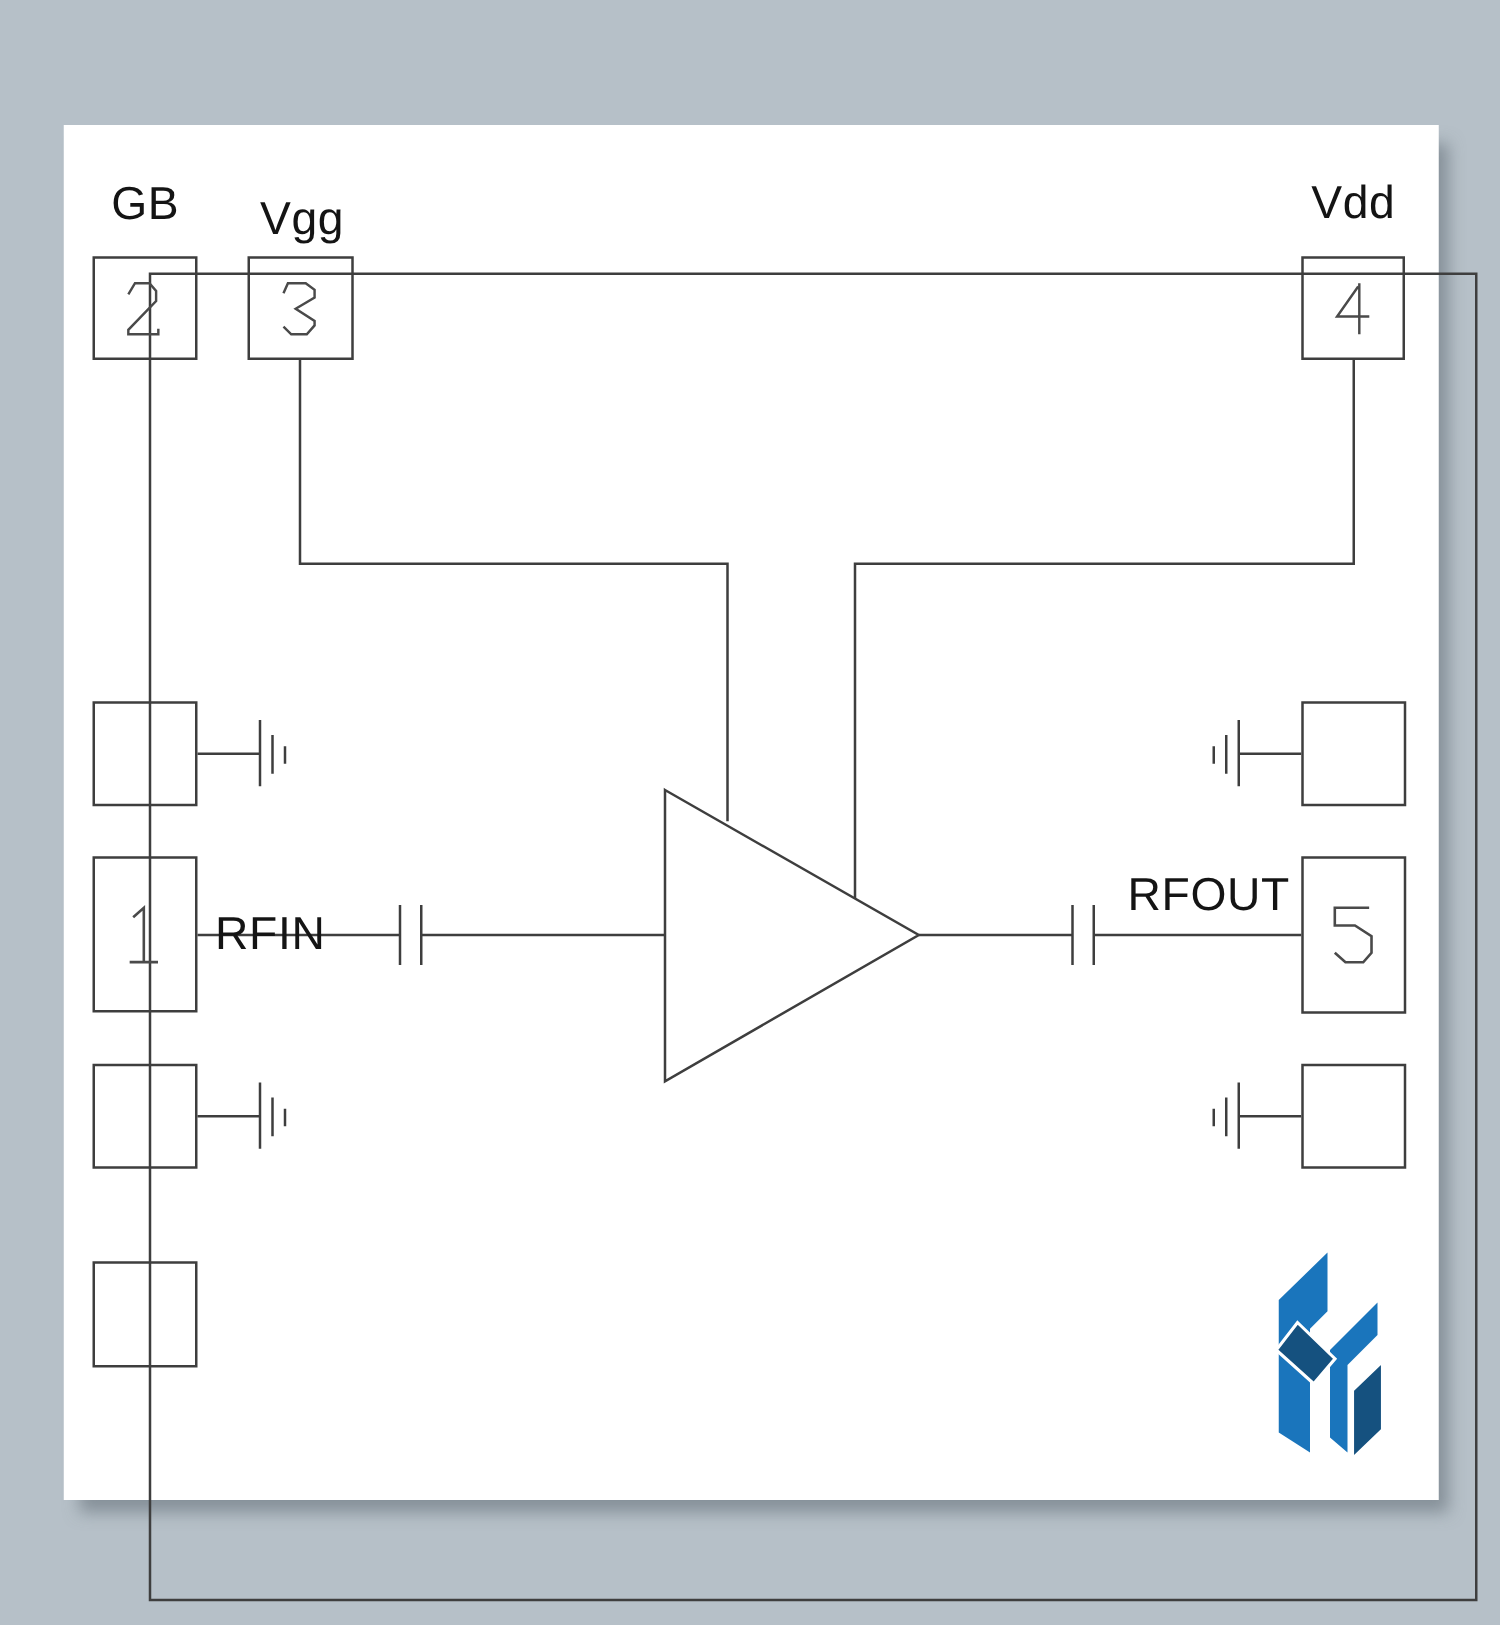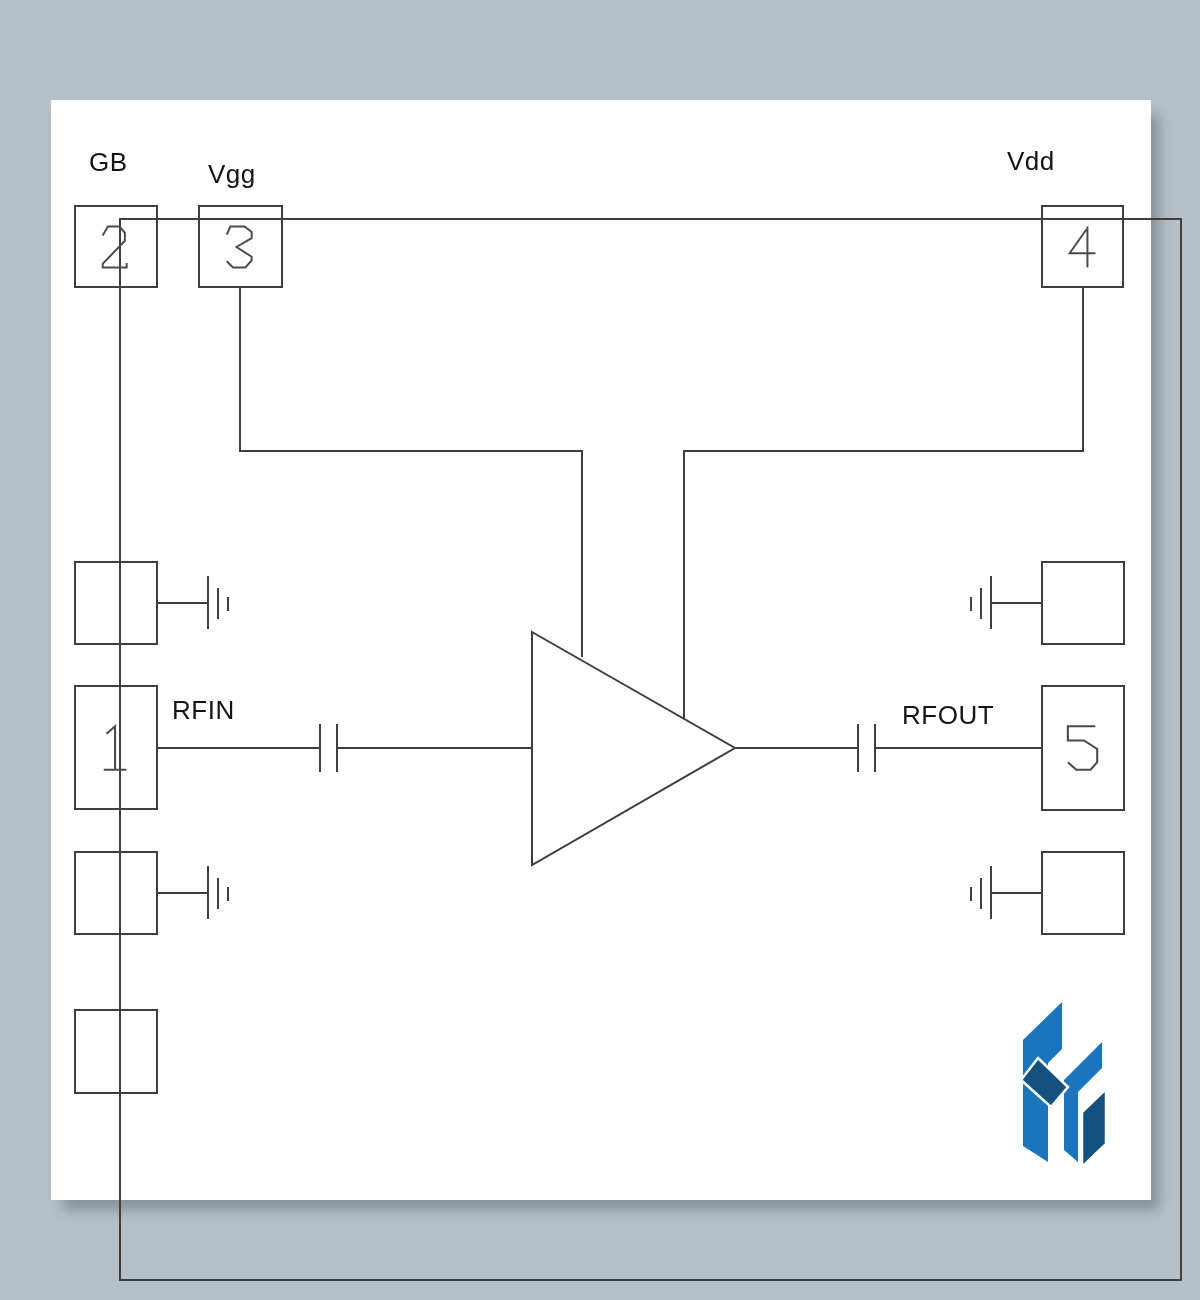--- a/index.html
+++ b/index.html
@@ -58,21 +58,21 @@
   }
   .digit path{
     stroke:var(--digit);
     stroke-width:2.2;
     fill:none;
     stroke-linecap:butt;
     stroke-linejoin:miter;
   }
   .lbl{
     position:absolute;
-    font-size:26px;
+    font-size:37px;
     line-height:33px;
     color:var(--label-color);
     letter-spacing:0.5px;
     white-space:nowrap;
   }
   .logo-light{fill:var(--logo-light);}
   .logo-dark{fill:var(--logo-dark);stroke:#ffffff;stroke-width:2.5;}
 </style>
 </head>
 <body>
@@ -168,15 +168,15 @@
 </div>
 
 <div class="pinbox" style="left:74px;top:561px;width:84px;height:84px;"></div>
 <div class="pinbox" style="left:74px;top:851px;width:84px;height:84px;"></div>
 <div class="pinbox" style="left:74px;top:1009px;width:84px;height:85px;"></div>
 <div class="pinbox" style="left:1041px;top:561px;width:84px;height:84px;"></div>
 <div class="pinbox" style="left:1041px;top:851px;width:84px;height:84px;"></div>
 
 <div class="lbl" style="left:89px;top:146px;">GB</div>
 <div class="lbl" style="left:208px;top:158px;">Vgg</div>
-<div class="lbl" style="left:1007px;top:145px;">Vdd</div>
-<div class="lbl" style="left:172px;top:694px;">RFIN</div>
+<div class="lbl" style="left:1049px;top:145px;">Vdd</div>
+<div class="lbl" style="left:172px;top:730px;">RFIN</div>
 <div class="lbl" style="left:902px;top:699px;">RFOUT</div>
 
 </body></html>

